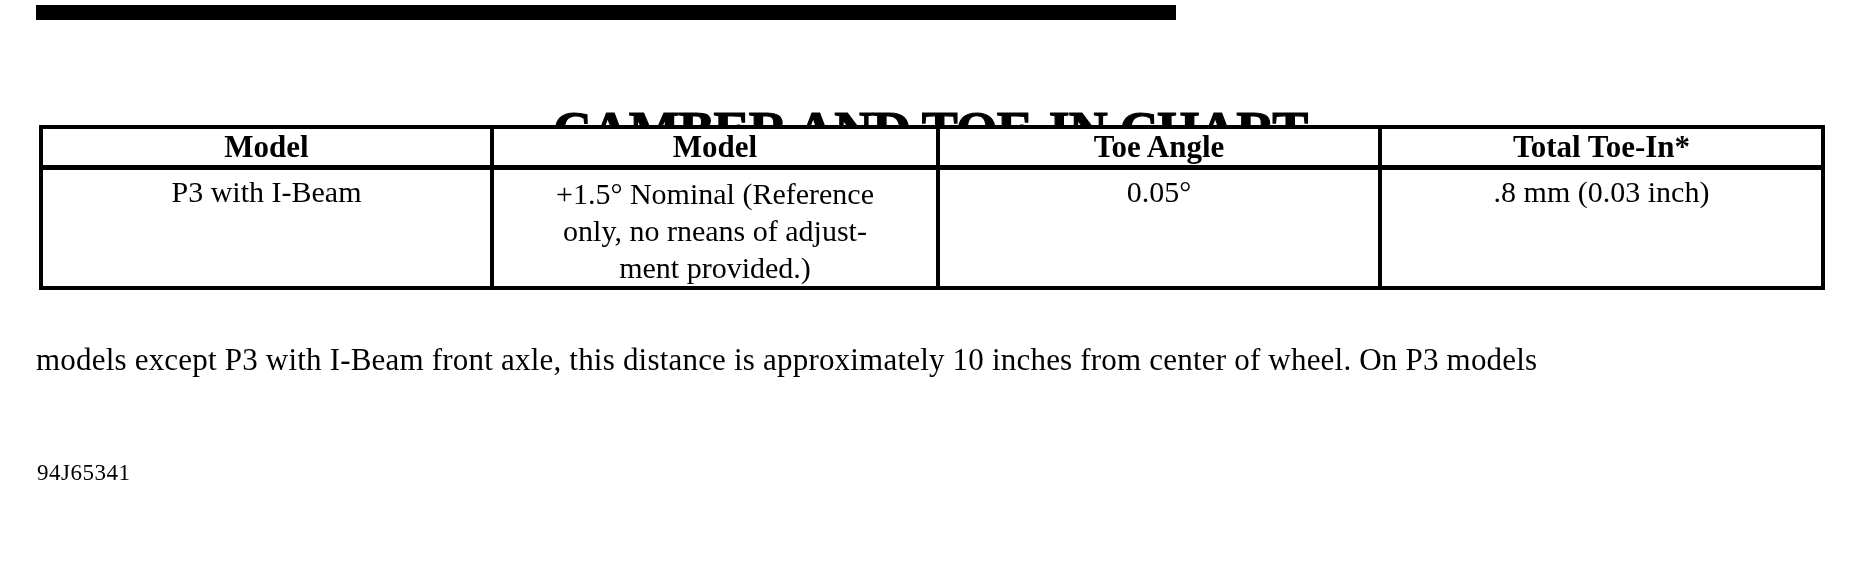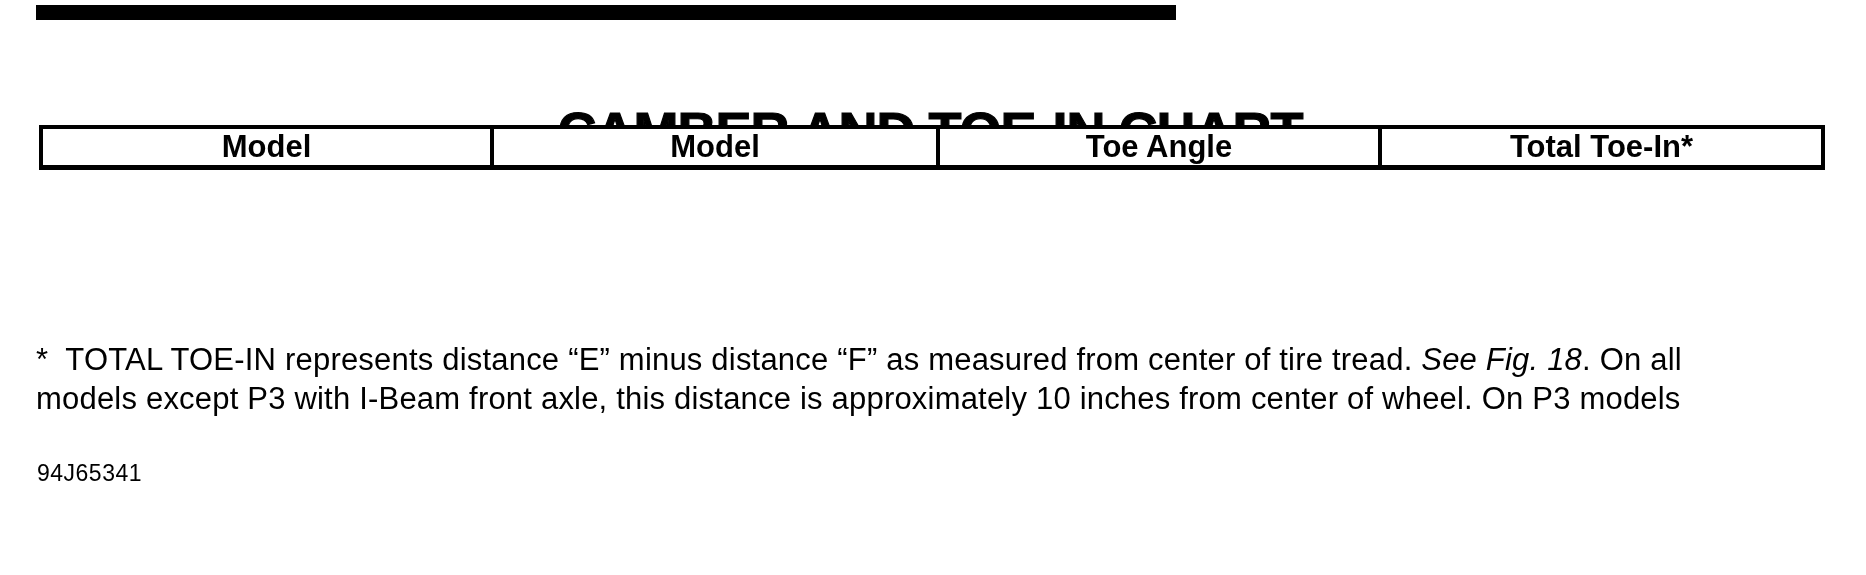--- a/index.html
+++ b/index.html
@@ -6,21 +6,21 @@
     margin: 0;
     padding: 0;
     background: #ffffff;
   }
   .page {
     position: relative;
     width: 1866px;
     height: 575px;
     background: #ffffff;
     color: #000000;
-    font-family: Liberation Sans, sans-serif;
+    font-family: Liberation Serif, serif;
     overflow: hidden;
   }
 
   
   .scan-bar {
     position: absolute;
     top: 5px;
     left: 36px;
     width: 1140px;
     height: 15px;
@@ -126,23 +126,32 @@
     </colgroup>
     <thead>
       <tr>
         <th>Model</th>
         <th>Model</th>
         <th>Toe Angle</th>
         <th>Total Toe-In*</th>
       </tr>
     </thead>
     <tbody>
+      <tr class="row-2">
+        <td>P3 with I-Beam</td>
+        <td class="camber-multiline">
+          <div>+1.5° Nominal (Reference</div>
+          <div>only, no rneans of adjust-</div>
+          <div>ment provided.)</div>
+        </td>
+        <td>0.05°</td>
+        <td>.8 mm (0.03 inch)</td>
+      </tr>
     </tbody>
   </table>
 
   <div class="footnote">
-    <div class="line"><span>*  TOTAL TOE-IN represents distance “E” minus distance “F” as measured from center of tire tread. </span><em>See Fig. 18</em><span>. On all</span></div>
     <div class="line">models except P3 with I-Beam front axle, this distance is approximately 10 inches from center of wheel. On P3 models</div>
   </div>
 
   <div class="doc-number">94J65341</div>
 
 </div>
 
 </body></html>

